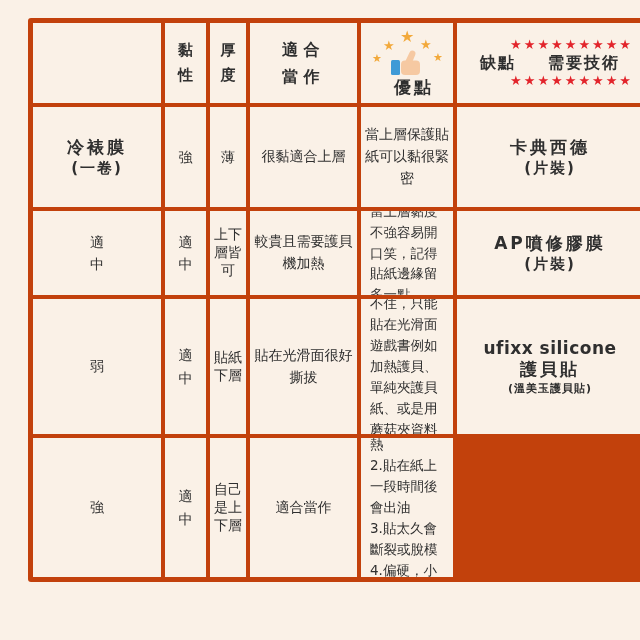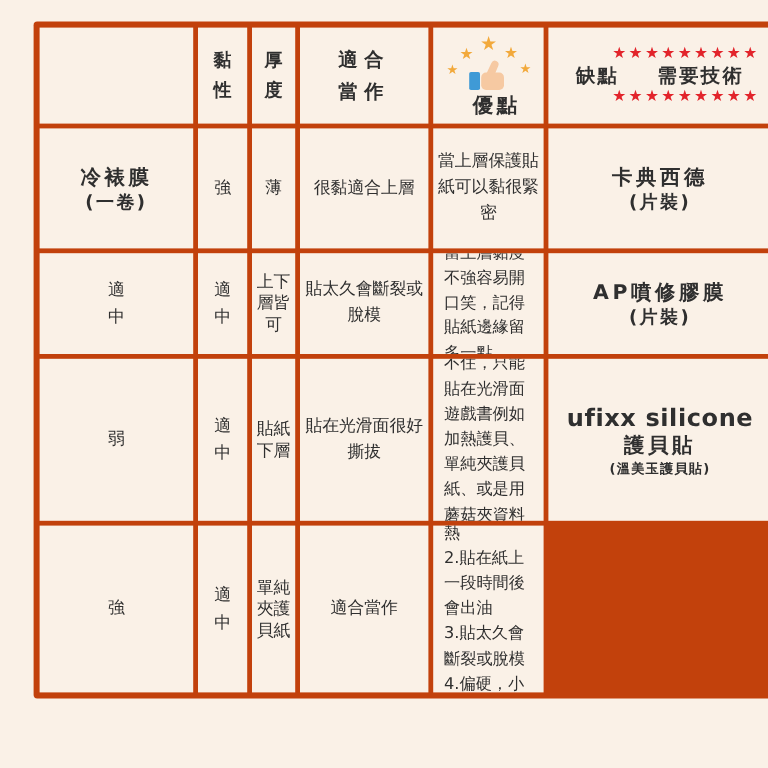--- a/index.html
+++ b/index.html
@@ -74,21 +74,21 @@
     white-space: nowrap;
   }
   .cons-title {
     display: flex; justify-content: center; gap: 32px;
     font-weight: bold; font-size: 16px; letter-spacing: 2px;
     line-height: 1.2;
   }
   
   .name-cell { gap: 0; }
   .row-name   { font-weight: bold; font-size: 17px; letter-spacing: 3px; }
-  .row-name-en{ font-weight: bold; font-size: 20px; letter-spacing: 0.5px; }
+  .row-name-en{ font-weight: bold; font-size: 17px; letter-spacing: 0.5px; }
   .row-sub    { font-weight: bold; font-size: 15px; letter-spacing: 2px; }
   .row-sub.small { font-size: 11px; letter-spacing: 1px; }
   
   .val { font-size: 14px; }
   .val-vert {
     font-size: 14px;
     width: 1.1em;
     line-height: 1.6;
     word-break: break-all;
     margin: 0 auto;
@@ -164,21 +164,21 @@
     <div class="row-name">卡典西德</div>
     <div class="row-sub">(片裝)</div>
   </div>
   <div class="cell">
     <div class="val-vert">適中</div>
   </div>
   <div class="cell">
     <div class="val-vert">適中</div>
   </div>
   <div class="cell val">上下層皆可</div>
-  <div class="cell pros-cell">貼太久會斷裂或脫模</div>
+  <div class="cell pros-cell">較貴且需要護貝機加熱</div>
   <div class="cell cons-cell">當上層黏度不強容易開口笑，記得貼紙邊緣留多一點</div>
 
   <div class="cell name-cell">
     <div class="row-name">AP噴修膠膜</div>
     <div class="row-sub">(片裝)</div>
   </div>
   <div class="cell">
     <div class="val-vert">弱</div>
   </div>
   <div class="cell">
@@ -192,20 +192,20 @@
     <div class="row-name-en">ufixx silicone</div>
     <div class="row-name">護貝貼</div>
     <div class="row-sub small">(溫美玉護貝貼)</div>
   </div>
   <div class="cell">
     <div class="val-vert">強</div>
   </div>
   <div class="cell">
     <div class="val-vert">適中</div>
   </div>
-  <div class="cell val">單純夾護貝紙</div>
+  <div class="cell val">自己是上下層</div>
   <div class="cell pros-cell">適合當作</div>
   <div class="cell cons-cell">1.較貴且需要護貝機加熱
 2.貼在紙上一段時間後會出油
 3.貼太久會斷裂或脫模
 4.偏硬，小孩指甲摳容易受傷</div>
 
 </div>
 
 </body></html>

